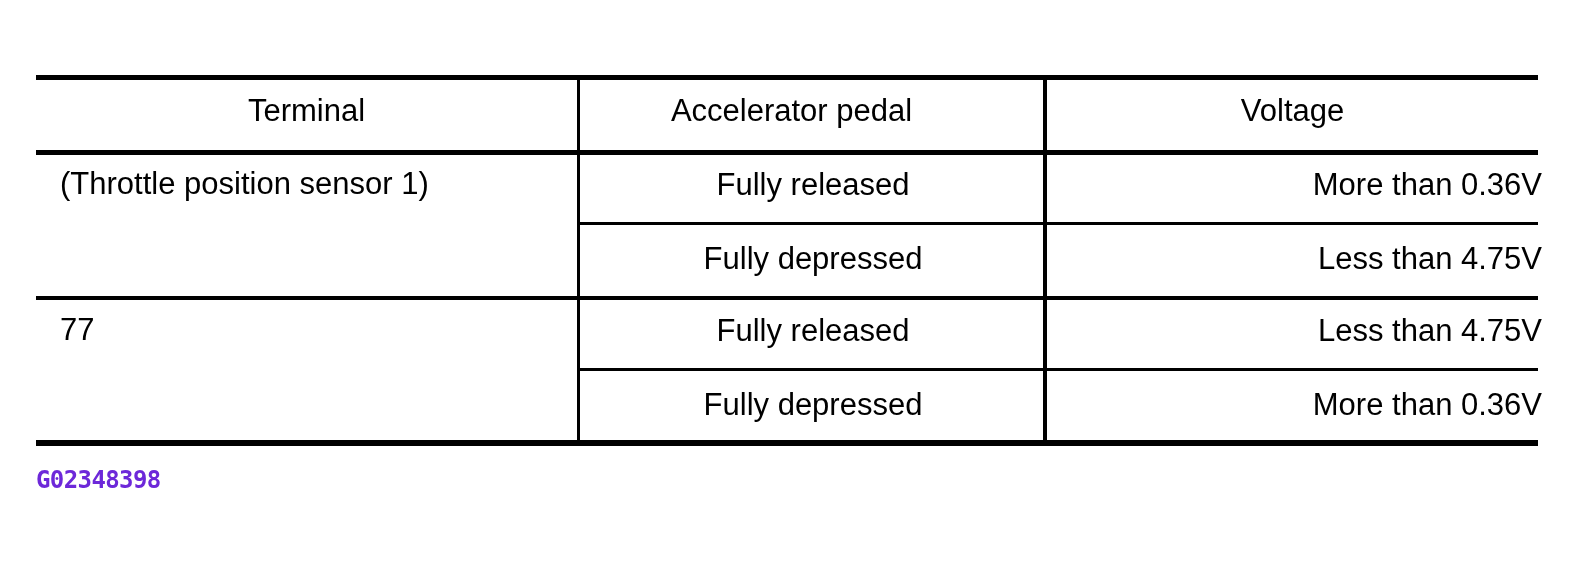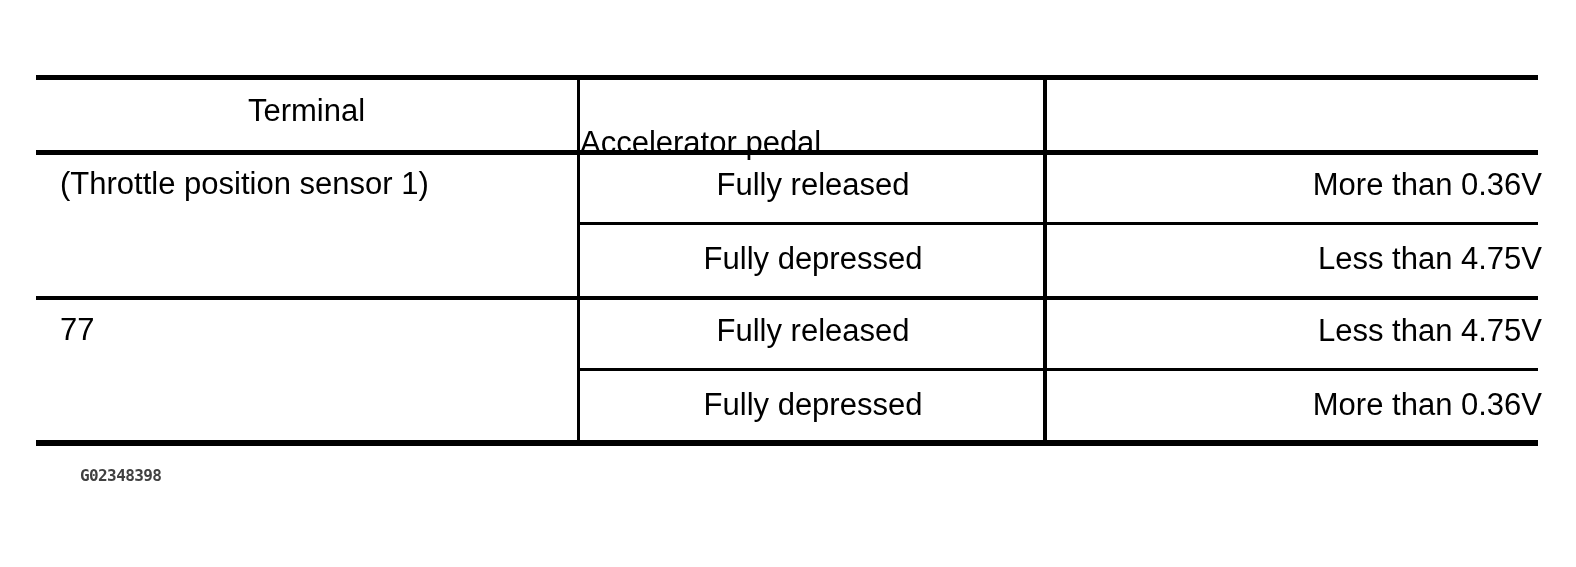--- a/index.html
+++ b/index.html
@@ -98,45 +98,45 @@
     white-space: nowrap;
     color: #000;
   }
 
   
   .caption {
     position: absolute;
     left: 36px;
     top: 466px;
     font-family: "DejaVu Sans Mono", monospace;
-    font-size: 16px;
+    font-size: 24px;
     font-weight: bold;
     letter-spacing: -0.6px;
-    color: #404040;
-    margin-left: 44px;
+    color: #6d28d9;
   }
 </style>
 </head>
 <body>
 
 <div class="page">
 
   <div class="rule rule-top"></div>
   <div class="rule rule-head"></div>
   <div class="rule rule-mid"></div>
   <div class="rule rule-bottom"></div>
   <div class="rule-thin rule-thin-a"></div>
   <div class="rule-thin rule-thin-b"></div>
   <div class="vbar vbar-1"></div>
   <div class="vbar vbar-2"></div>
 
   <div class="cell-text" style="left:36px; top:95px; width:541px; text-align:center;">Terminal</div>
 
-  <div class="cell-text" style="left:580px; top:95px; width:463px; margin-top:32px;">Accelerator pedal</div>
+  <div class="cell-text" style="left:560px; top:95px; width:463px; text-align:center;">Accelerator pedal</div>
 
+  <div class="cell-text" style="left:1047px; top:95px; width:491px; text-align:center;">Voltage</div>
 
   <div class="terminal-block" style="left:60px; top:168px;">
     <span class="terminal-desc indent-1">(Throttle position sensor 1)</span>
   </div>
 
   <div class="center-cell" style="left:580px; top:167px;">Fully released</div>
   <div class="center-cell-v" style="left:1047px; top:167px;">More than 0.36V</div>
 
   <div class="center-cell" style="left:580px; top:241px;">Fully depressed</div>
   <div class="center-cell-v" style="left:1047px; top:241px;">Less than 4.75V</div>

